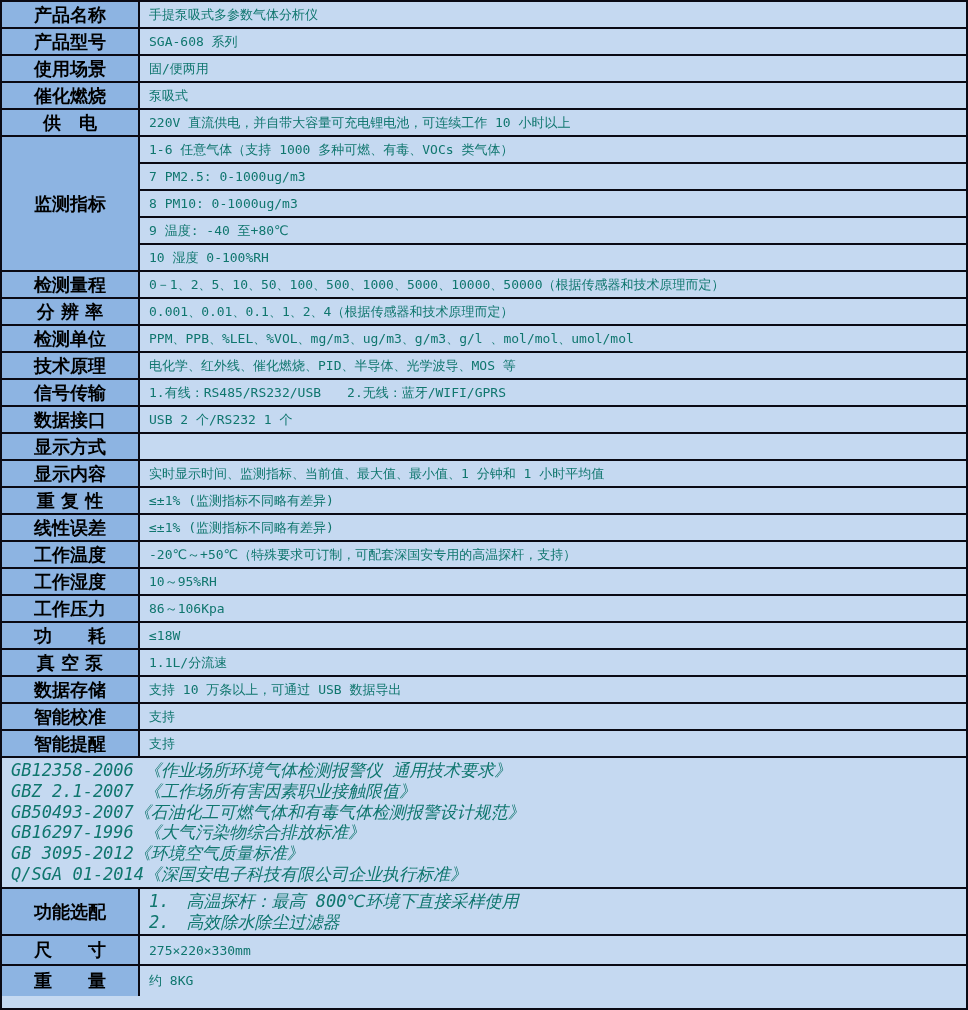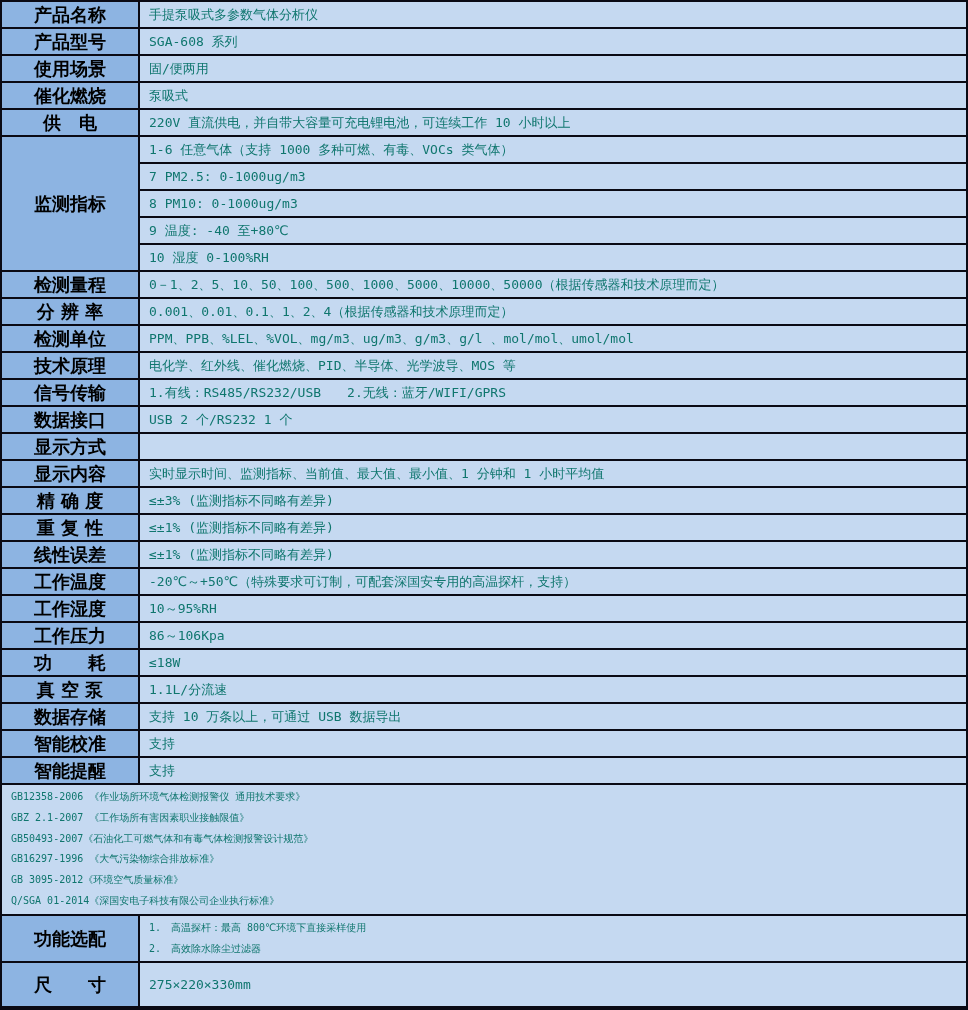--- a/index.html
+++ b/index.html
@@ -24,21 +24,21 @@
   .row {
     display: flex;
     border-bottom: 2px solid var(--border);
     flex: 0 0 auto;
   }
   .row:last-child { border-bottom: none; }
   .row.t-single { height: 27px; }
   .row.t-subrows { height: 135px; }
   .row.t-multiline { height: auto; }
   
-  .row:nth-last-child(-n+2) { height: 45px; }
+  .row:nth-last-child(-n+2) { height: 30px; }
 
   .label-cell {
     width: 138px;
     flex: 0 0 138px;
     background: var(--label-bg);
     border-right: 2px solid var(--border);
     display: flex;
     align-items: center;
     justify-content: center;
     font-weight: bold;
@@ -68,22 +68,23 @@
   .value-wrap.subrows .value-cell:last-child { border-bottom: none; }
   .value-cell.multiline {
     flex-direction: column;
     align-items: stretch;
     justify-content: center;
     padding-top: 2px;
     padding-bottom: 2px;
   }
   .value-cell.multiline .line {
     line-height: 20.8px;
-    font-size: 10px;
+    font-size: 17px;
     white-space: nowrap;
+    font-style: italic;
   }
 </style>
 </head>
 <body>
 
 <div class="spec-table" id="spec-table">
     <div class="row t-single">
       <div class="label-cell">产品名称</div>
       <div class="value-wrap value-cell">手提泵吸式多参数气体分析仪</div>
     </div>
@@ -138,24 +139,20 @@
       <div class="value-wrap value-cell">USB 2 个/RS232 1 个</div>
     </div>
     <div class="row t-single">
       <div class="label-cell">显示方式</div>
     </div>
     <div class="row t-single">
       <div class="label-cell">显示内容</div>
       <div class="value-wrap value-cell">实时显示时间、监测指标、当前值、最大值、最小值、1 分钟和 1 小时平均值</div>
     </div>
     <div class="row t-single">
-      <div class="label-cell">精 确 度</div>
-      <div class="value-wrap value-cell">≤±3% (监测指标不同略有差异)</div>
-    </div>
-    <div class="row t-single">
       <div class="label-cell">重 复 性</div>
       <div class="value-wrap value-cell">≤±1% (监测指标不同略有差异)</div>
     </div>
     <div class="row t-single">
       <div class="label-cell">线性误差</div>
       <div class="value-wrap value-cell">≤±1% (监测指标不同略有差异)</div>
     </div>
     <div class="row t-single">
       <div class="label-cell">工作温度</div>
       <div class="value-wrap value-cell">-20℃～+50℃（特殊要求可订制，可配套深国安专用的高温探杆，支持）</div>

